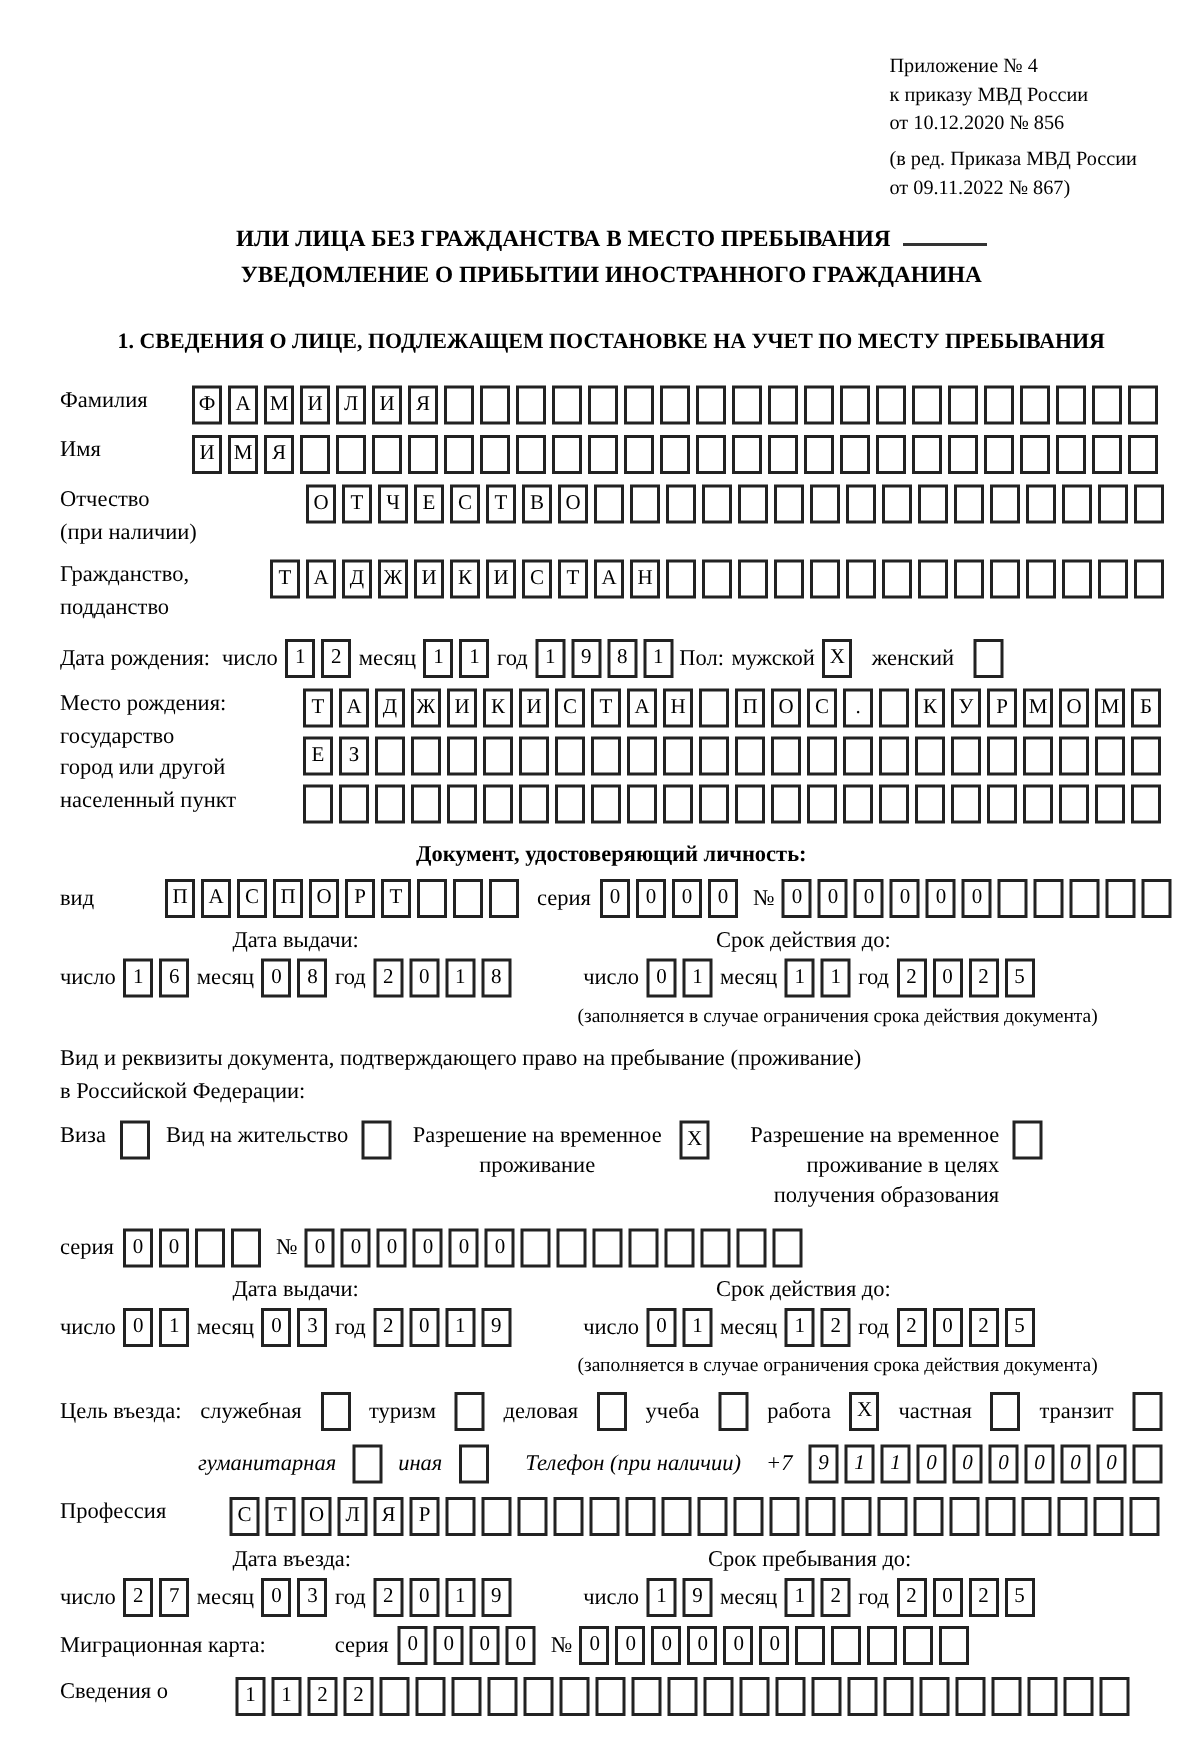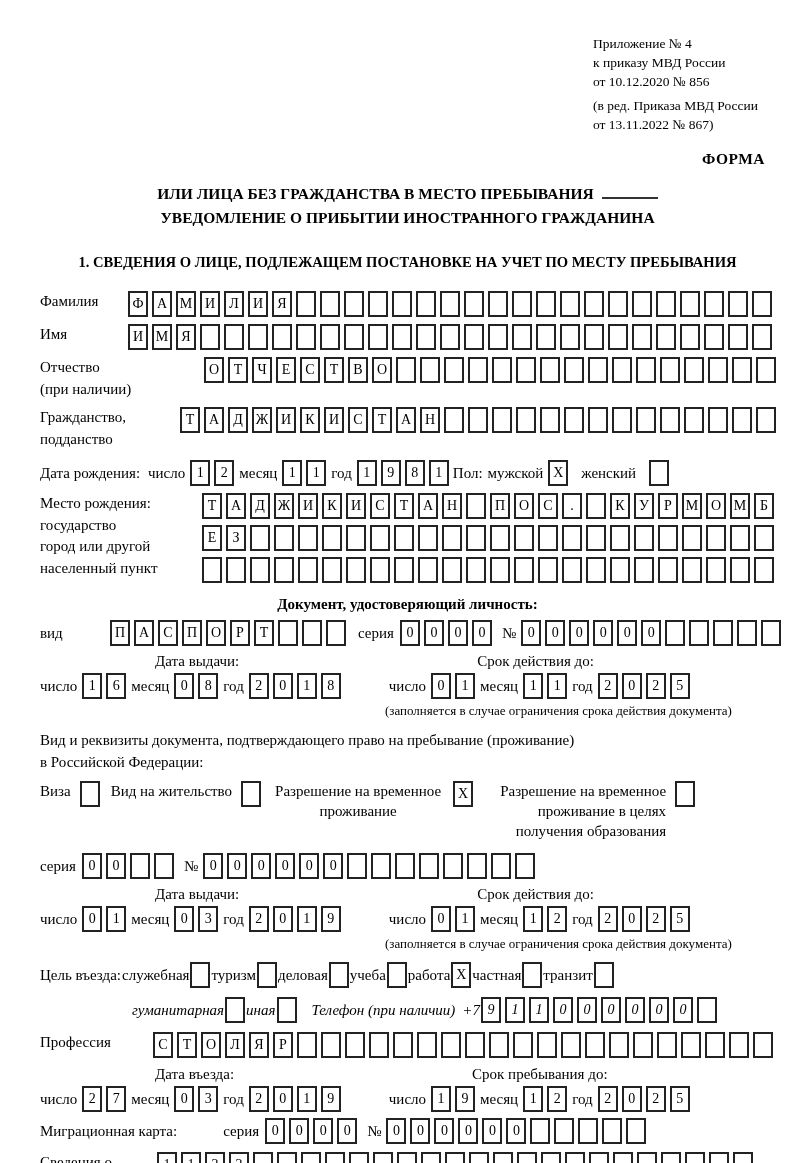--- a/index.html
+++ b/index.html
@@ -40,21 +40,21 @@
   .note{font-size:13px;margin:1px 0 10px 345px;}
 
   
   .opts{display:flex;align-items:flex-start;gap:11px;margin:4px 0 12px 0;}
   .opt{display:flex;align-items:flex-start;gap:9px;}
   .opt .olabel{line-height:20px;}
   .olabel.c2{width:172px;text-align:center;}
   .olabel.c3{width:182px;text-align:right;}
 
   
-  .prow{display:flex;align-items:center;gap:1px;margin-bottom:9px;flex-wrap:nowrap;}
+  .prow{display:flex;align-items:center;gap:1px;margin-bottom:9px;flex-wrap:nowrap;justify-content:space-between;}
   .indent92{margin-left:92px;font-style:italic;}
   .phone-label{margin-left:14px;}
   .plus7{margin-left:6px;font-size:15px;}
 
   .doc-heading{text-align:center;font-weight:bold;font-size:15px;margin:0 0 7px 0;}
   .intro{margin:4px 0 8px 0;line-height:22px;}
 
   .labelcol div{line-height:21.5px;}
   .stack > .cells{display:flex;margin-bottom:6px;}
   .mc-series{margin-left:46px;}
@@ -63,24 +63,23 @@
 </head>
 <body>
 
 <div class="page">
 
   <div class="appendix">
     <div>Приложение № 4</div>
     <div>к приказу МВД России</div>
     <div>от 10.12.2020 № 856</div>
     <div class="ed">(в ред. Приказа МВД России</div>
-    <div>от 13.11.2022 № 867)</div>
-  </div>
-
-  <div class="forma">ФОРМА</div>
+    <div>от 09.11.2022 № 867)</div>
+  </div>
+
 
   <div class="title">
     <div><span>ИЛИ ЛИЦА БЕЗ ГРАЖДАНСТВА В МЕСТО ПРЕБЫВАНИЯ</span><span class="blank"></span></div>
     <div>УВЕДОМЛЕНИЕ О ПРИБЫТИИ ИНОСТРАННОГО ГРАЖДАНИНА</div>
   </div>
 
   <div class="s1">1. СВЕДЕНИЯ О ЛИЦЕ, ПОДЛЕЖАЩЕМ ПОСТАНОВКЕ НА УЧЕТ ПО МЕСТУ ПРЕБЫВАНИЯ</div>
 
   <div class="frow">
     <div class="flabel w88">Фамилия</div>

